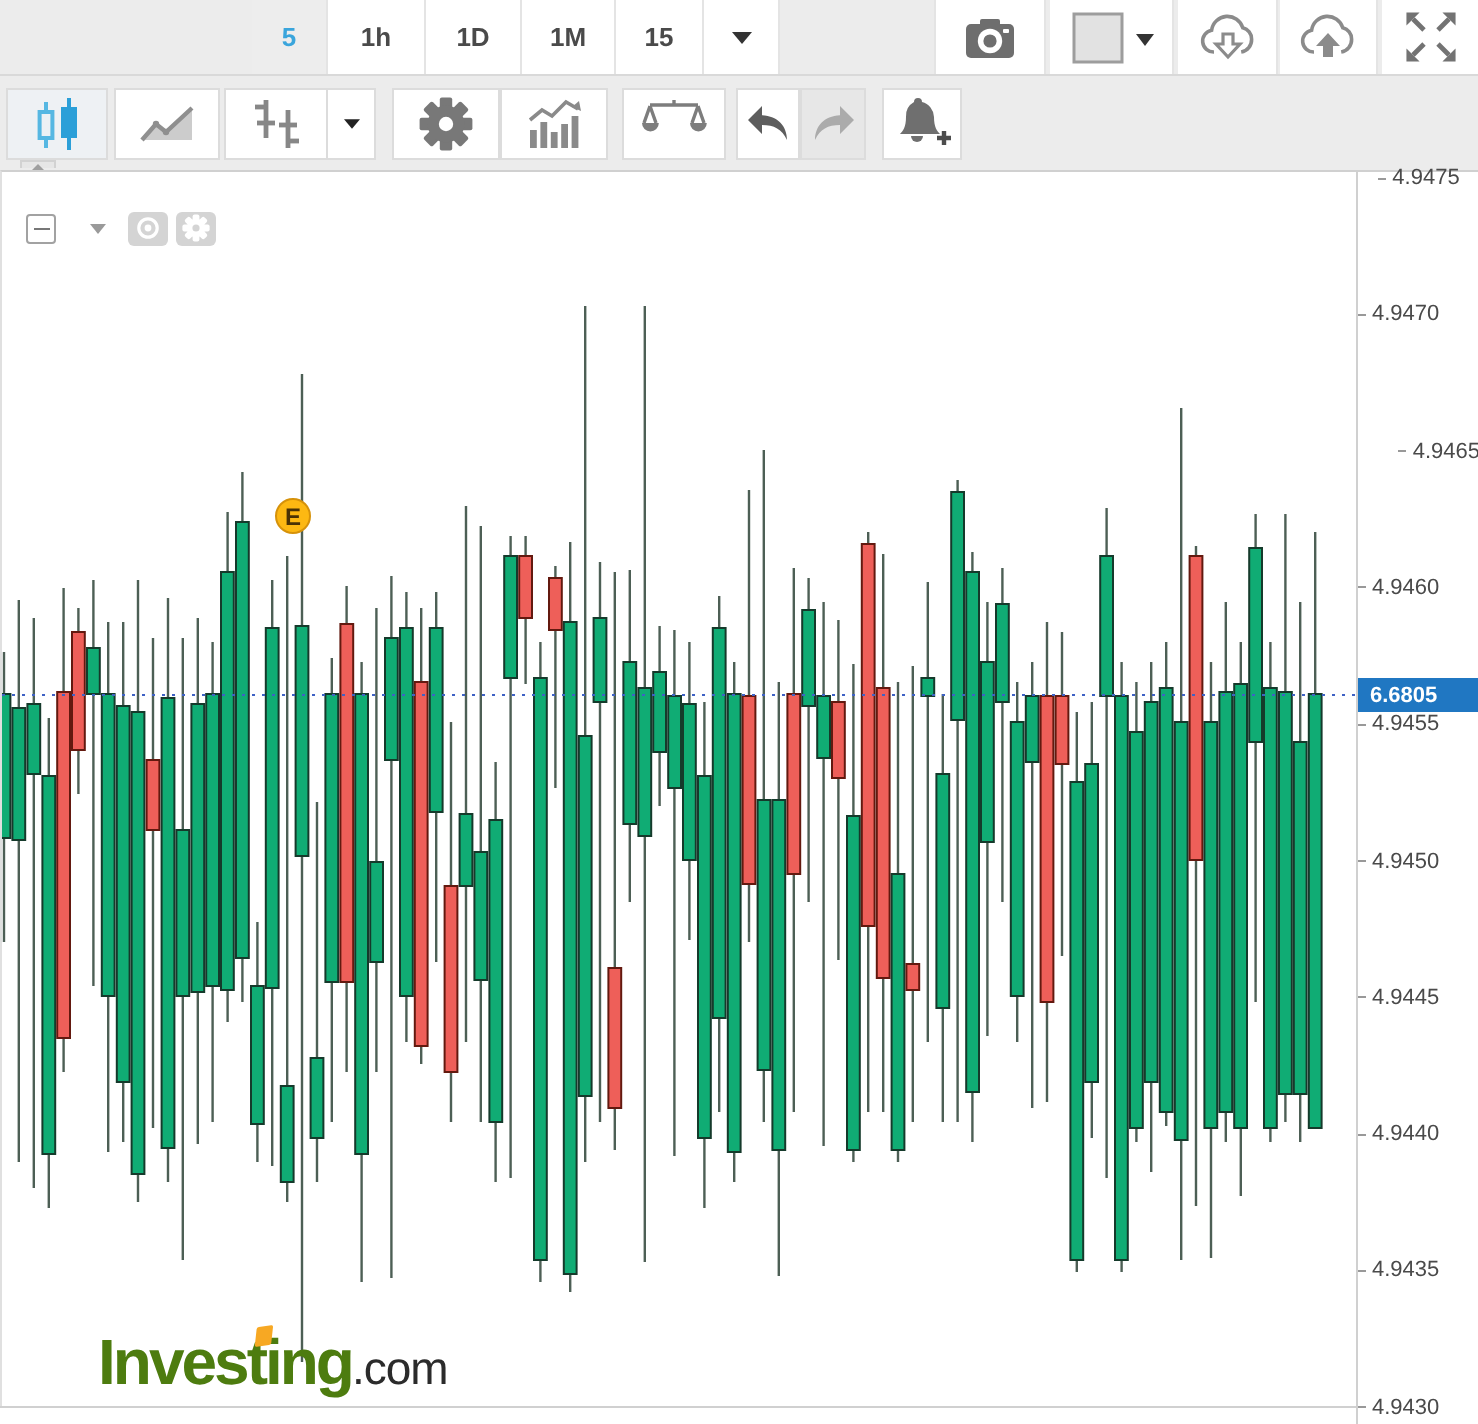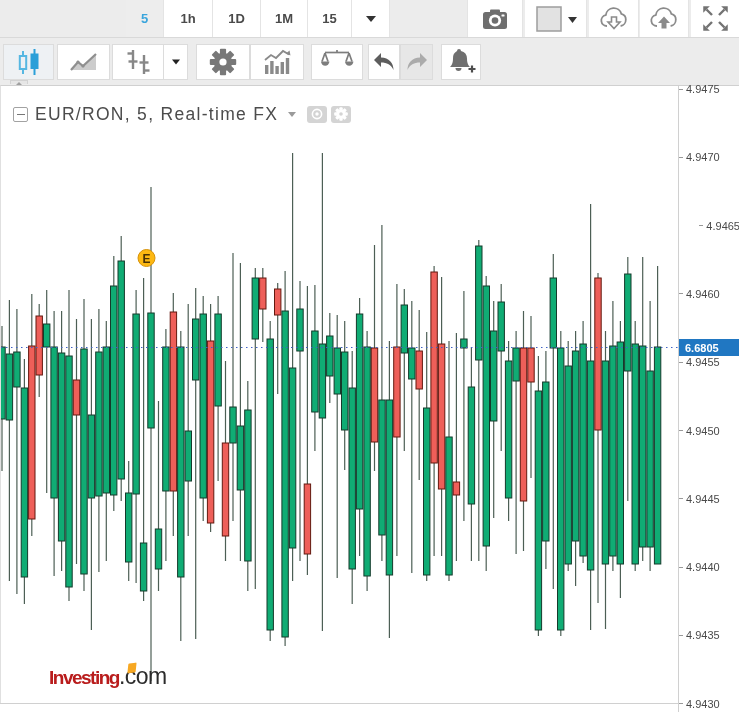--- a/index.html
+++ b/index.html
@@ -43,21 +43,21 @@
 #legend{position:absolute;left:12px;top:17px;height:22px;display:flex;align-items:center;color:#4a4a4a;}
 #lg-min{width:15px;height:15px;border:1px solid #a2a2a2;border-radius:2px;position:relative;margin-right:7px;}
 #lg-min:after{content:"";position:absolute;left:3px;top:6px;width:8px;height:1.5px;background:#777;}
 #lg-title{font-size:17.5px;letter-spacing:1.3px;color:#4c4c4c;}
 #lg-car{width:0;height:0;border-left:4px solid transparent;border-right:4px solid transparent;border-top:5px solid #9a9a9a;margin-left:10px;margin-right:7px;}
 .lgbox{width:20px;height:17px;background:#d4d4d4;border-radius:3px;margin-left:4px;
   display:flex;align-items:center;justify-content:center;}
 #ohlc{font-size:13.5px;color:#0d7a5f;margin-left:12px;letter-spacing:0.2px;}
 
 #logo{position:absolute;left:48px;top:577px;}
-#logo .inv{font-size:19px;font-weight:bold;color:#b91c1c;letter-spacing:-1.5px;}
+#logo .inv{font-size:32px;font-weight:bold;color:#4d7c0f;letter-spacing:-1.5px;}
 #logo .com{font-size:23px;color:#2b2b2b;letter-spacing:-0.5px;}
 #logo .tittle{position:absolute;left:78.5px;top:0px;width:8px;height:9.5px;background:#f7a823;transform:skewX(-14deg) rotate(-8deg);border-radius:1px;}
 </style>
 </head>
 <body>
 <div id="wrap">
 
   <div id="tb1" class="abs">
     <div id="c-5" class="cell">5</div>
     <div id="c-1h" class="cell">1h</div>
@@ -393,21 +393,20 @@
 <line x1="649.1" y1="215" x2="649.1" y2="485" stroke="#4d5f55" stroke-width="1.2"></line>
 <rect x="645.9" y="285" width="6.4" height="176" fill="#10ac74" stroke="#153a2b" stroke-width="1"></rect>
 <line x1="656.6" y1="180" x2="656.6" y2="478" stroke="#4d5f55" stroke-width="1.2"></line>
 <rect x="653.4" y="261" width="6.4" height="217" fill="#10ac74" stroke="#153a2b" stroke-width="1"></rect>
       <line x1="0" y1="261.5" x2="678" y2="261.5" stroke="#3f62c5" stroke-width="1" stroke-dasharray="1.5,3.5"></line>
       <circle cx="145.5" cy="172" r="8.5" fill="#fdb812" stroke="#d6920a" stroke-width="1"></circle>
       <text x="145.5" y="176.5" font-size="12" font-weight="bold" fill="#4a3205" text-anchor="middle">E</text>
     </svg>
     <div id="legend">
       <div id="lg-min"></div>
-      <span id="lg-title">EUR/RON, 5, Real-time FX</span>
       <span id="lg-car"></span>
       <span class="lgbox">
           <svg width="14" height="12" viewBox="0 0 14 12">
             <circle cx="7" cy="6" r="4.6" fill="none" stroke="#fff" stroke-width="1.6"></circle>
             <circle cx="7" cy="6" r="1.7" fill="#fff"></circle>
           </svg>
         </span>
       <span class="lgbox">
           <svg width="14" height="14" viewBox="0 0 14 14">
             <rect x="5.3" y="0.2" width="3.4" height="5.6" rx="1" fill="#fff" transform="rotate(0 7 7)"></rect>
@@ -420,21 +419,21 @@
             <rect x="5.3" y="0.2" width="3.4" height="5.6" rx="1" fill="#fff" transform="rotate(315 7 7)"></rect>
             <circle cx="7" cy="7" r="4.6" fill="#fff"></circle>
             <circle cx="7" cy="7" r="1.8" fill="#d4d4d4"></circle>
           </svg>
         </span>
     </div>
     <div id="logo"><span class="inv">Investing</span><span class="com">.com</span><span class="tittle"></span></div>
   </div>
 
   <div id="axis" class="abs">
-    <div class="ylab" style="top:-3.0px;"><span class="tick"></span>4.9475</div>
+    <div class="ylab" style="top:-3.0px;justify-content:center;"><span class="tick"></span>4.9475</div>
 <div class="ylab" style="top:65.3px;"><span class="tick"></span>4.9470</div>
 <div class="ylab" style="top:133.6px;justify-content:flex-end;"><span class="tick"></span>4.9465</div>
 <div class="ylab" style="top:201.9px;"><span class="tick"></span>4.9460</div>
 <div class="ylab" style="top:270.2px;"><span class="tick"></span>4.9455</div>
 <div class="ylab" style="top:338.5px;"><span class="tick"></span>4.9450</div>
 <div class="ylab" style="top:406.8px;"><span class="tick"></span>4.9445</div>
 <div class="ylab" style="top:475.1px;"><span class="tick"></span>4.9440</div>
 <div class="ylab" style="top:543.4px;"><span class="tick"></span>4.9435</div>
 <div class="ylab" style="top:611.7px;"><span class="tick"></span>4.9430</div>
     <div id="ytag">6.6805</div>

